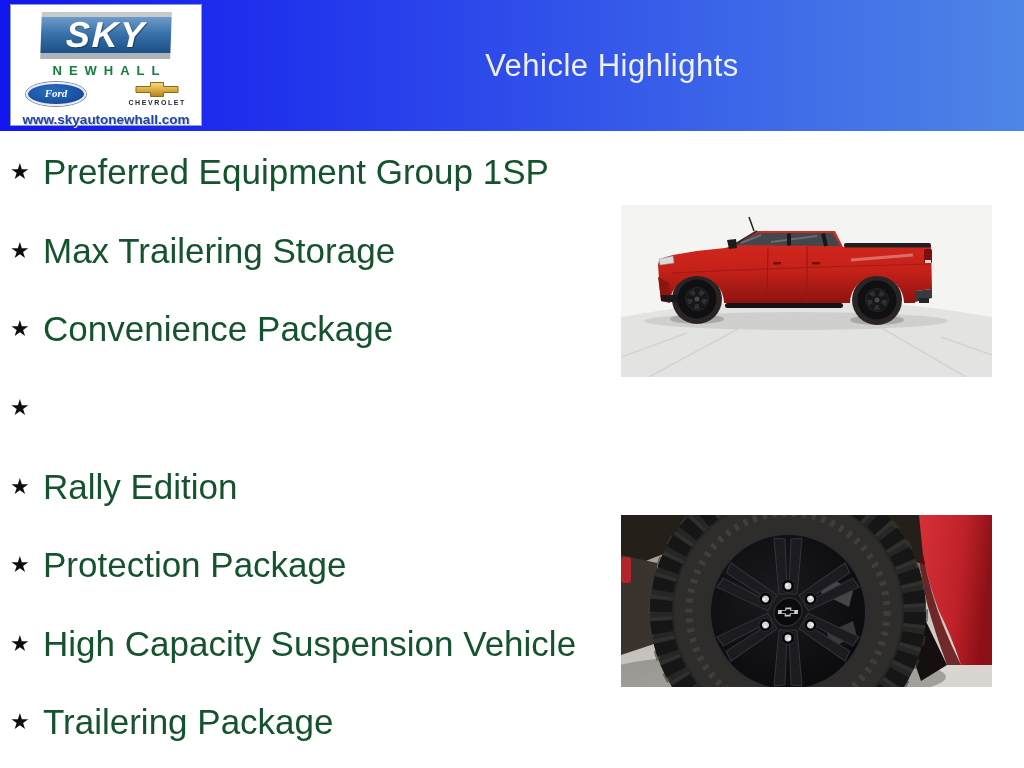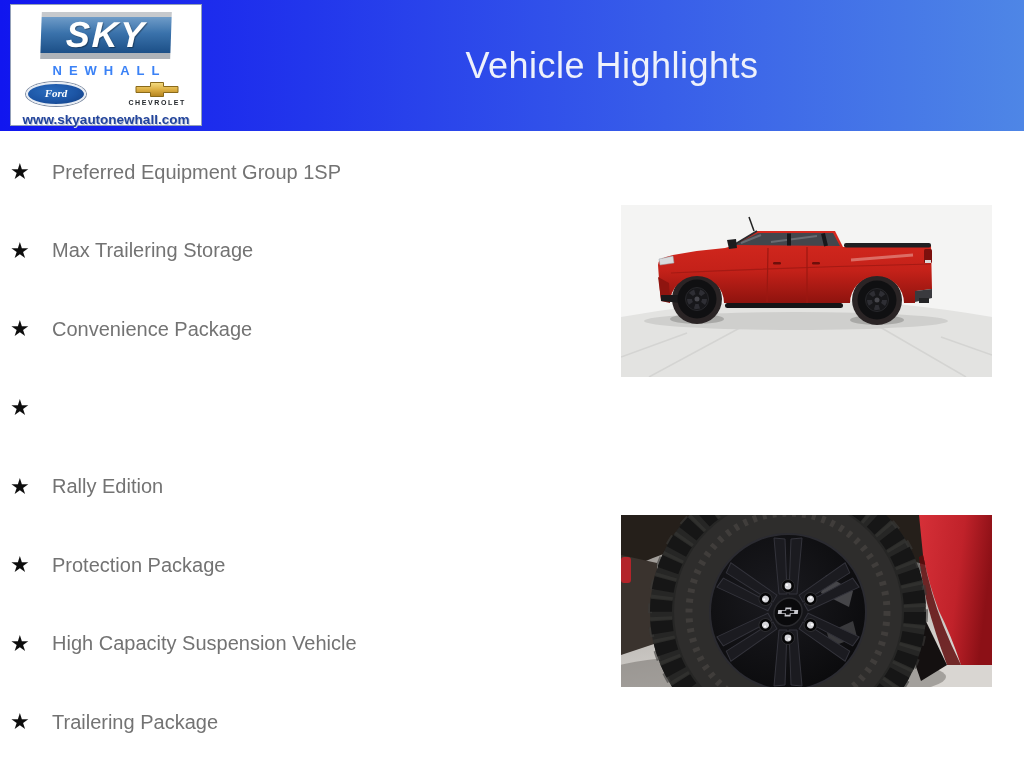--- a/index.html
+++ b/index.html
@@ -4,52 +4,52 @@
 <style>
   * { margin:0; padding:0; box-sizing:border-box; }
   html,body { width:1024px; height:768px; overflow:hidden; background:#ffffff;
               font-family:"Liberation Sans", sans-serif; }
   .stage { position:relative; width:1024px; height:768px; background:#ffffff; }
 
   
   .banner { position:absolute; left:0; top:0; width:1024px; height:131px;
             background:linear-gradient(90deg,#1116ef 0%, #2236ec 30%, #4e86e6 100%); }
   .banner-title { position:absolute; left:210px; right:10px; top:50px; height:32px;
-                  text-align:center; font-size:36px; line-height:32px;
+                  text-align:center; font-size:31px; line-height:32px;
                   color:#eef1fb; letter-spacing:0.5px; }
 
   
   .logo-box { position:absolute; left:10px; top:4px; width:192px; height:122px;
               background:#ffffff; border:1px solid #93a0b8; padding-top:7px;
               display:flex; flex-direction:column; align-items:center; }
   .sky-panel { width:130px; height:55px; background:linear-gradient(180deg,#6f9cc8 0%, #3a72ab 45%, #1c4f87 100%);
                border-top:5px solid #c6c9cd; border-bottom:6px solid #aeb3b9;
                display:flex; align-items:center; justify-content:center;
                transform:skewX(-2deg); }
   .sky-text { color:#ffffff; font-weight:bold; font-style:italic; font-size:36px;
               letter-spacing:2px; line-height:1; text-shadow:1px 1px 1px rgba(0,0,0,.35); }
-  .newhall { margin-top:4px; font-size:13px; font-weight:600; color:#3b82f6;
+  .newhall { margin-top:4px; font-size:13px; font-weight:600; color:#15803d;
              letter-spacing:7px; padding-left:7px; }
   .brands { width:176px; margin-top:3px; display:flex; align-items:center; justify-content:space-between; padding:0 8px; }
   .ford-oval { width:60px; height:24px; border-radius:50%;
                background:radial-gradient(ellipse at 40% 35%, #2a6cbd 0%, #1c55a5 55%, #123c7e 100%);
                border:2px solid #e8edf4; box-shadow:0 0 0 1px #7d8ba2;
                display:flex; align-items:center; justify-content:center; }
   .ford-text { font-family:"Liberation Serif", serif; font-style:italic; font-weight:bold;
                font-size:11px; color:#ffffff; transform:translateY(-1px); }
   .chevy { display:flex; flex-direction:column; align-items:center; }
   .chevy-name { margin-top:1px; font-size:7px; font-weight:bold; color:#23272c; letter-spacing:1.6px; }
   .website { margin-top:6px; font-size:13.5px; font-weight:bold; color:#23459c;
              text-shadow:1px 1px 0 #c9cfdd; }
 
   
   .highlights { position:absolute; left:10px; top:133px; width:600px; list-style:none; }
   .highlights li { display:flex; align-items:center; height:78.6px; }
   .star { width:24px; font-size:22px; color:#0d0d0d; text-align:left; flex:0 0 24px; }
-  .item-label { font-size:20px; color:#737373; margin-left:18px; white-space:nowrap; }
+  .item-label { font-size:35px; color:#14532d; margin-left:9px; white-space:nowrap; }
 
   
   .photo { position:absolute; width:371px; height:172px; overflow:hidden; }
   .photo-truck { left:621px; top:205px; }
   .photo-wheel { left:621px; top:515px; }
   .photo svg { display:block; width:371px; height:172px; }
 </style>
 </head>
 <body>
 

